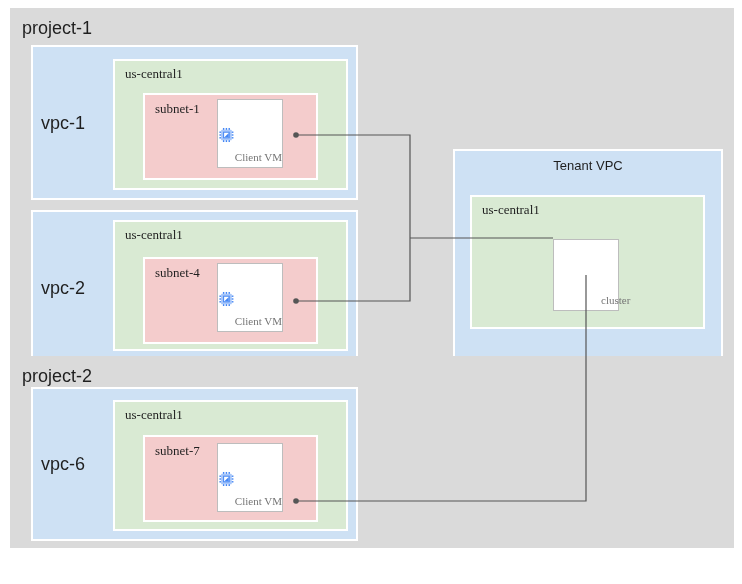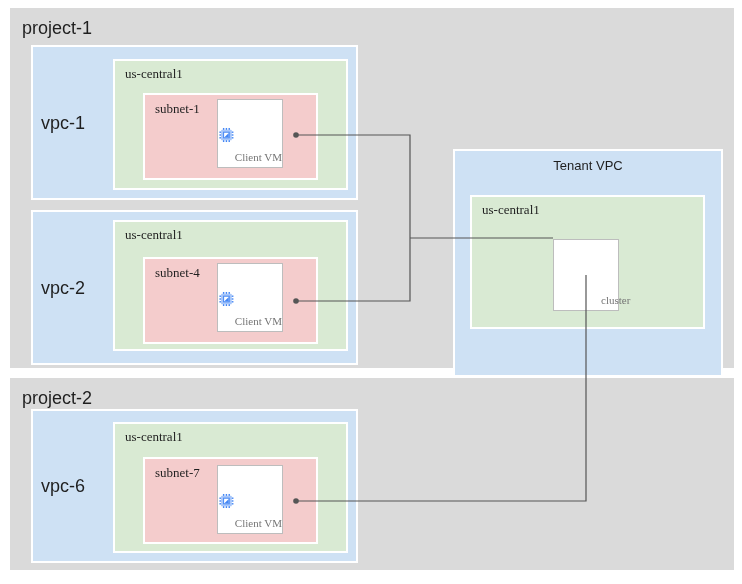--- a/index.html
+++ b/index.html
@@ -131,21 +131,21 @@
           <circle cx="24" cy="22" r="7" fill="#a8c7fa"></circle>
           <circle cx="10.5" cy="12.5" r="3.4" fill="#4285f4"></circle>
           <circle cx="37.5" cy="12.5" r="3.4" fill="#4285f4"></circle>
           <circle cx="24" cy="38.5" r="3.4" fill="#4285f4"></circle>
         </svg>
         <div class="node-label">cluster</div>
       </div>
     </div>
   </div>
 
-  <div class="abs proj" style="left:10px;top:378px;width:724px;height:192px;">
+  <div class="abs proj" style="left:10px;top:356px;width:724px;height:192px;">
     <div class="proj-label">project-2</div>
 
     <div class="abs vpc" style="left:21px;top:31px;width:327px;height:154px;">
       <div class="vpc-label">vpc-6</div>
       <div class="abs region" style="left:80px;top:11px;width:235px;height:131px;">
         <div class="region-label">us-central1</div>
         <div class="abs subnet" style="left:28px;top:33px;width:175px;height:87px;">
           <div class="subnet-label">subnet-7</div>
           <div class="abs node" style="left:72px;top:6px;width:66px;height:69px;">
             <svg width="42" height="42" viewBox="0 0 24 24">

